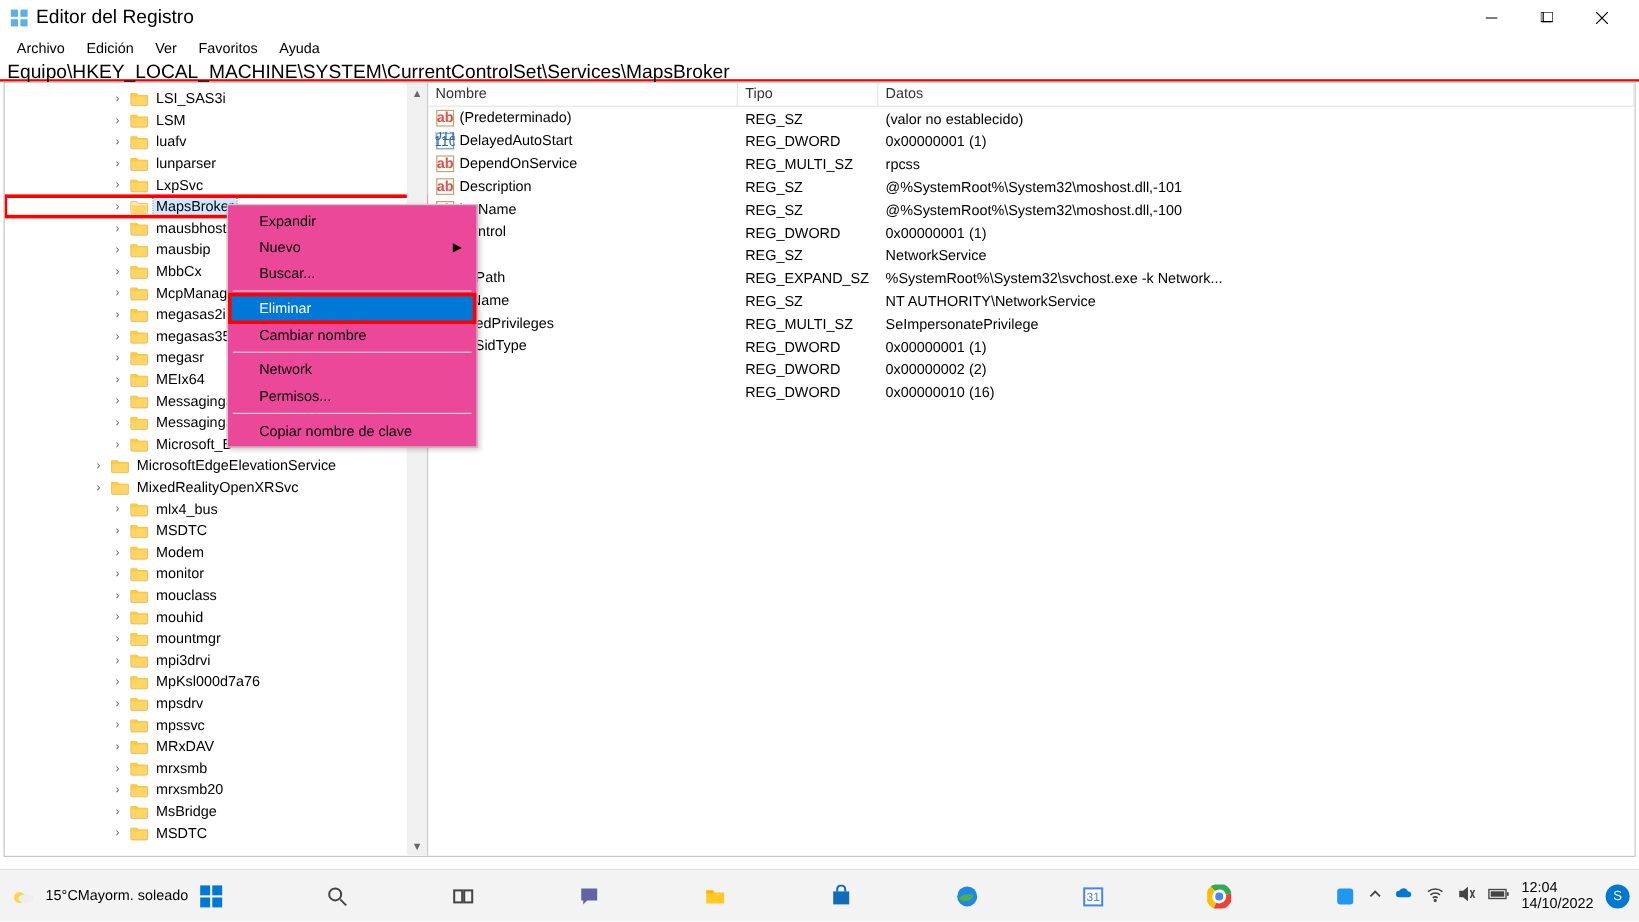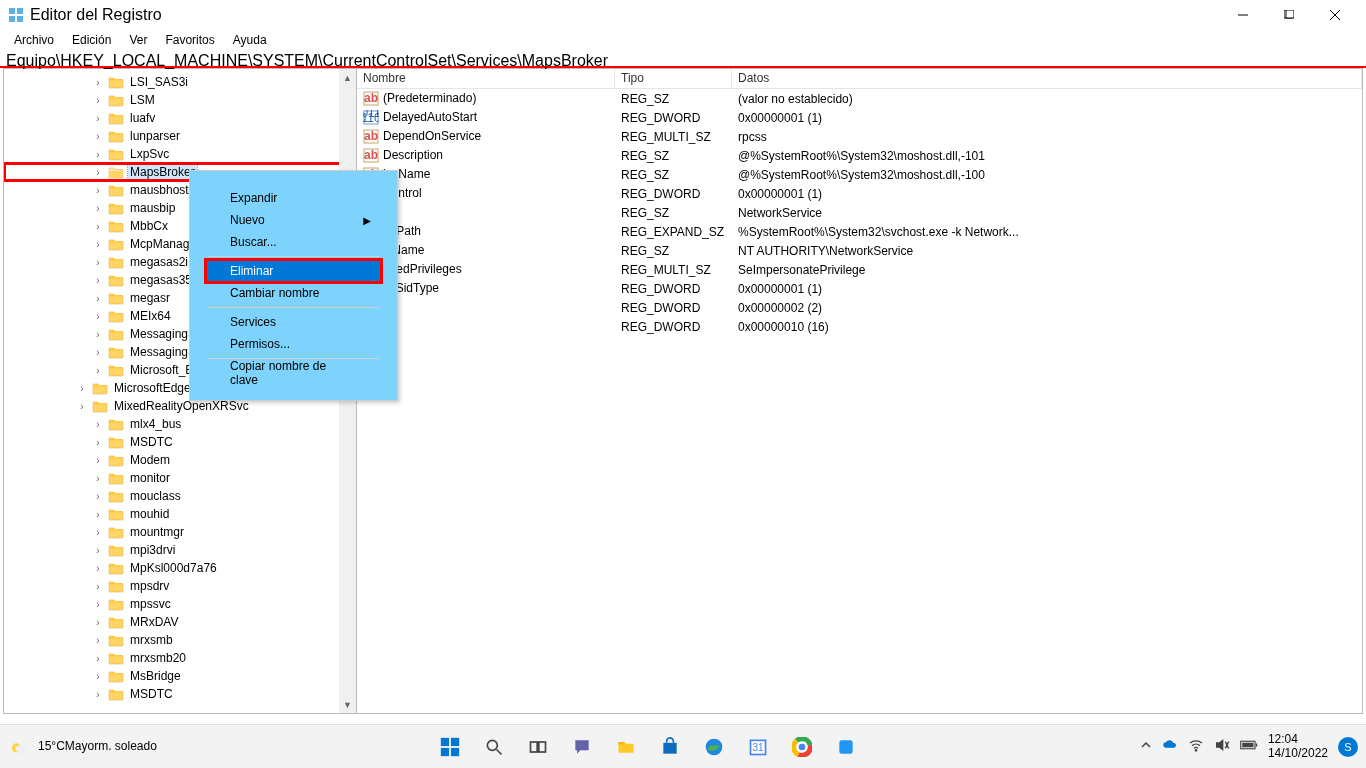--- a/index.html
+++ b/index.html
@@ -34,31 +34,31 @@
 .col-h.n { width: 258px; }
 .col-h.t { width: 117px; }
 .col-h.d { flex: 1; }
 .list-body { }
 .list-row { height: 19px; display: flex; align-items: center; }
 .cell-n { width: 258px; padding-left: 6px; display: flex; align-items: flex-start; gap: 4px; }
 .cell-t { width: 117px; padding-left: 6px; }
 .cell-d { flex: 1; padding-left: 6px; }
 .val-icon { width: 16px; height: 15px; display: inline-flex; align-items: center; justify-content: center; }
 
-.context-menu { position: absolute; left: 189px; top: 170px; width: 209px; background: #7dd3fc; border: 1px solid #ccc; box-shadow: 2px 2px 4px rgba(0,0,0,.2); padding: 16px; z-index: 50; }
+.context-menu { position: absolute; left: 189px; top: 170px; width: 209px; background: #ec4899; border: 1px solid #ccc; box-shadow: 2px 2px 4px rgba(0,0,0,.2); padding: 2px; z-index: 50; }
 .ctx-item { height: 22px; display: flex; align-items: center; padding: 0 24px; cursor: default; position: relative; }
 .ctx-item.highlighted { background: #0078d7; color: #fff; outline: 3px solid #ff0000; outline-offset: -1px; }
 .ctx-sep { height: 1px; background: #d0d0d0; margin: 3px 2px; }
 .ctx-arrow { position: absolute; right: 10px; font-size: 10px; }
 
 .taskbar { position: absolute; bottom: 0; left: 0; right: 0; height: 44px; background: #f3f3f3; display: flex; align-items: center; padding: 0 8px; border-top: 1px solid #e0e0e0; }
 .tb-left { display: flex; align-items: center; gap: 8px; }
 .tb-weather-icon { width: 22px; height: 22px; }
 .tb-weather-text { display: flex; flex-direction: row; line-height: 1.1; font-size: 11px; }
-.tb-center { flex: 1; display: flex; justify-content: center; gap: 6px; }
+.tb-center { flex: 1; display: flex; justify-content: space-between; gap: 6px; }
 .tb-icon { width: 38px; height: 38px; display: flex; align-items: center; justify-content: center; border-radius: 4px; cursor: default; }
 .tb-right { display: flex; align-items: center; gap: 10px; }
 .tb-tray { display: flex; align-items: center; gap: 10px; color: #444; }
 .tb-clock { display: flex; flex-direction: column; line-height: 1.1; font-size: 11px; }
 .tb-user { width: 20px; height: 20px; border-radius: 50%; background: #0078d4; color: #fff; display: flex; align-items: center; justify-content: center; font-size: 11px; }
 
 .scrollbar-v { position: absolute; right: 0; top: 0; bottom: 0; width: 17px; background: #f0f0f0; }
 .scrollbar-v .thumb { position: absolute; left: 2px; right: 2px; top: 180px; height: 90px; background: #c1c1c1; border-radius: 2px; }
 .scrollbar-v .arr { position: absolute; left: 0; right: 0; height: 17px; display: flex; align-items: center; justify-content: center; color: #666; font-size: 9px; }
 .scrollbar-v .arr.up { top: 0; }
@@ -666,21 +666,21 @@
     </div>
   <div class="ctx-sep"></div>
   <div class="ctx-item highlighted">
       <span>Eliminar</span>
     </div>
   <div class="ctx-item">
       <span>Cambiar nombre</span>
     </div>
   <div class="ctx-sep"></div>
   <div class="ctx-item">
-      <span>Services</span>
+      <span>Network</span>
     </div>
   <div class="ctx-item">
       <span>Permisos...</span>
     </div>
   <div class="ctx-sep"></div>
   <div class="ctx-item">
       <span>Copiar nombre de clave</span>
     </div>
 </div>
 

